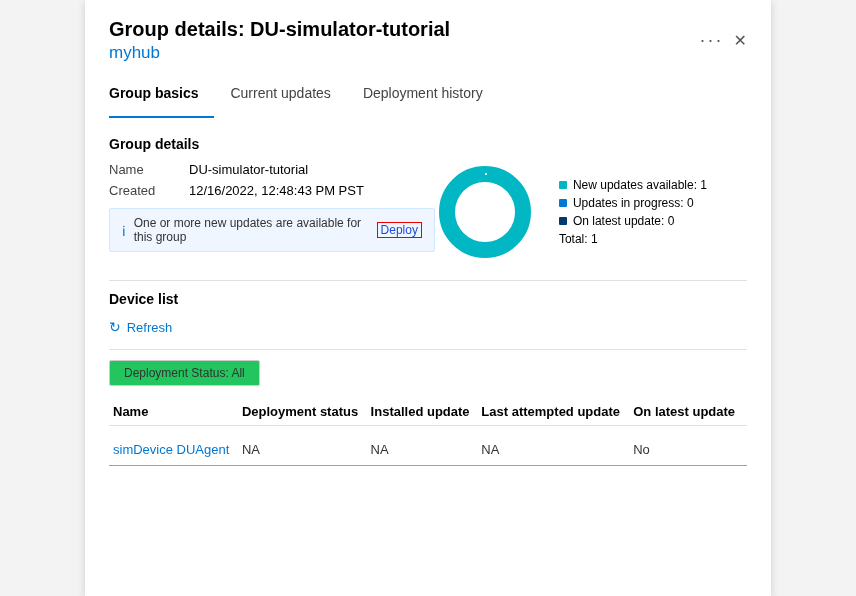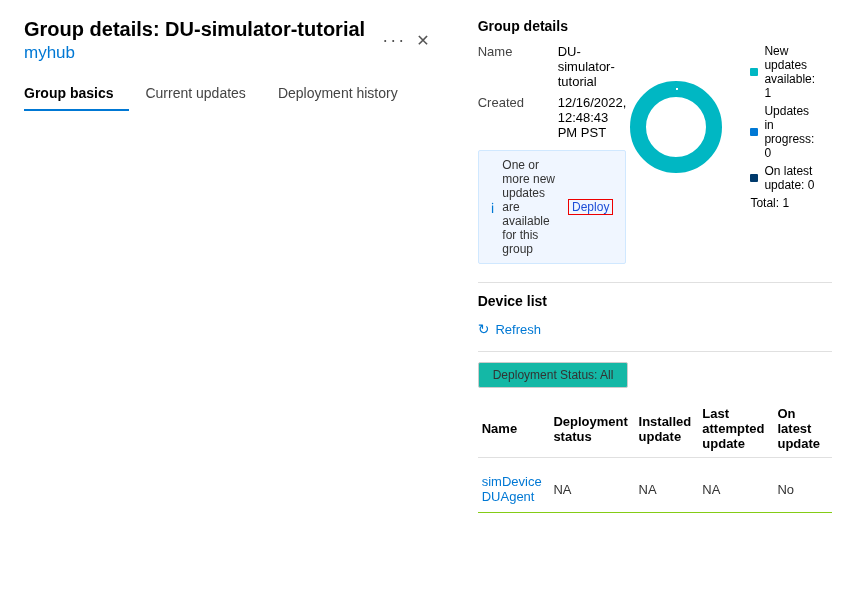--- a/index.html
+++ b/index.html
@@ -7,27 +7,27 @@
       font-family: 'Segoe UI', Arial, sans-serif;
       font-size: 13px;
       background: #f3f3f3;
       display: flex;
       align-items: center;
       justify-content: center;
       height: 596px;
     }
     .panel {
       background: #fff;
-      width: 856px;
+      width: 686px;
       height: 596px;
       position: relative;
       box-shadow: 0 2px 8px rgba(0,0,0,0.15);
       overflow: hidden;
       display: flex;
-      flex-direction: row;
+      flex-direction: column;
     }
     .panel-header {
       padding: 18px 24px 0 24px;
       border-bottom: none;
     }
     .panel-title-row {
       display: flex;
       align-items: center;
       justify-content: space-between;
     }
@@ -53,21 +53,21 @@
       font-size: 17px;
       margin-top: 2px;
       cursor: pointer;
     }
     .tabs {
       display: flex;
       gap: 0;
       margin-top: 14px;
     }
     .tab {
-      padding: 8px 16px 8px 0;
+      padding: 8px 16px 15px 0;
       font-size: 14px;
       cursor: pointer;
       color: #444;
       border-bottom: 2px solid transparent;
       margin-right: 16px;
     }
     .tab.active {
       color: #000;
       border-bottom: 2px solid #0078d4;
       font-weight: 600;
@@ -197,21 +197,21 @@
     .search-input {
       flex: 1;
       padding: 6px 10px;
       border: 1px solid #ccc;
       font-size: 12px;
       color: #555;
       outline: none;
       max-width: 500px;
     }
     .filter-btn {
-      background: #14b8a6;
+      background: #22c55e;
       border: 1px solid #ccc;
       border-radius: 2px;
       padding: 5px 14px;
       font-size: 12px;
       cursor: pointer;
       color: #333;
       white-space: nowrap;
     }
     .table {
       width: 100%;

